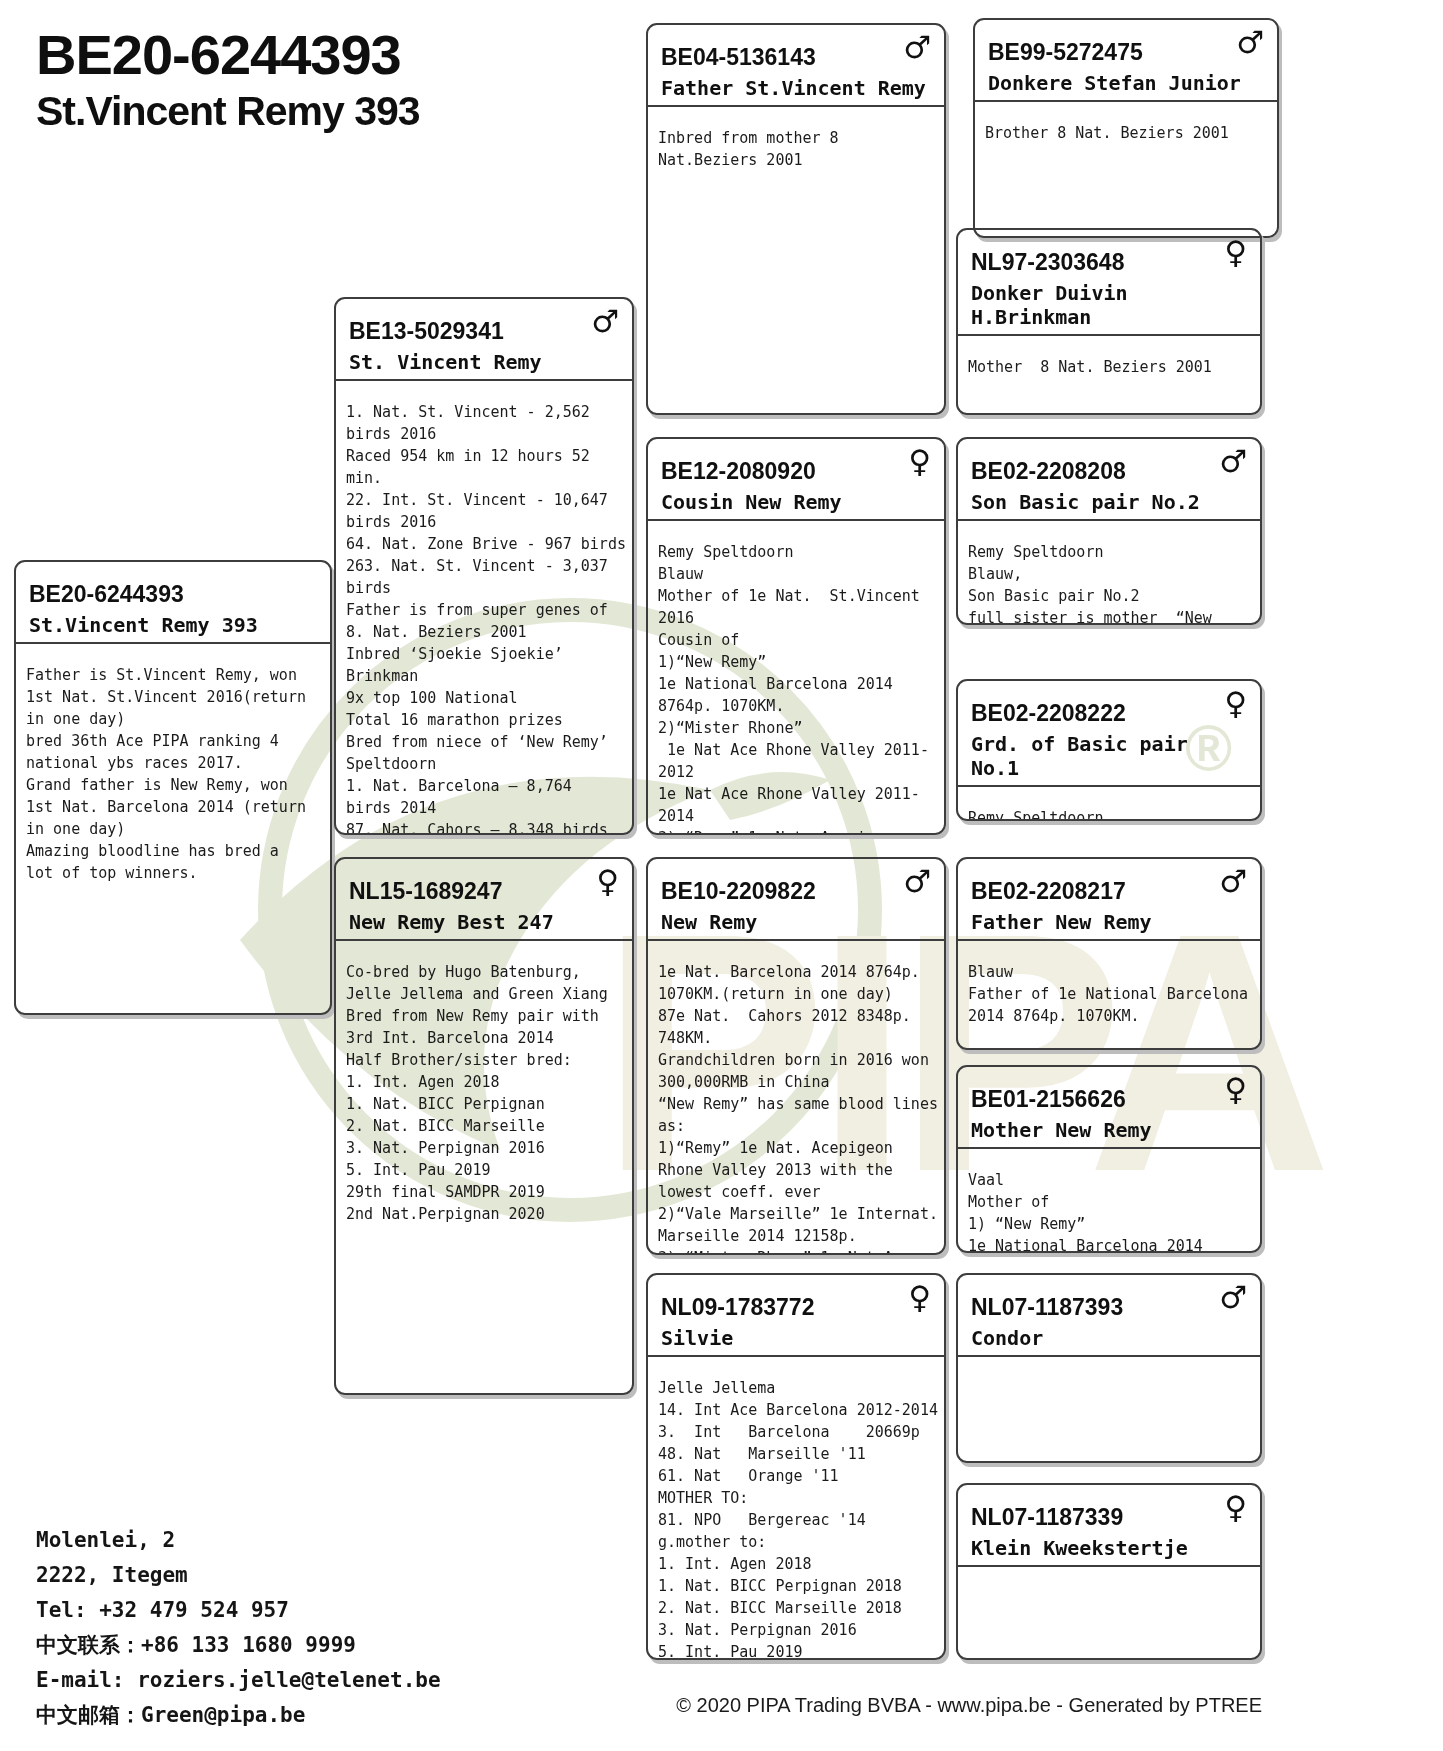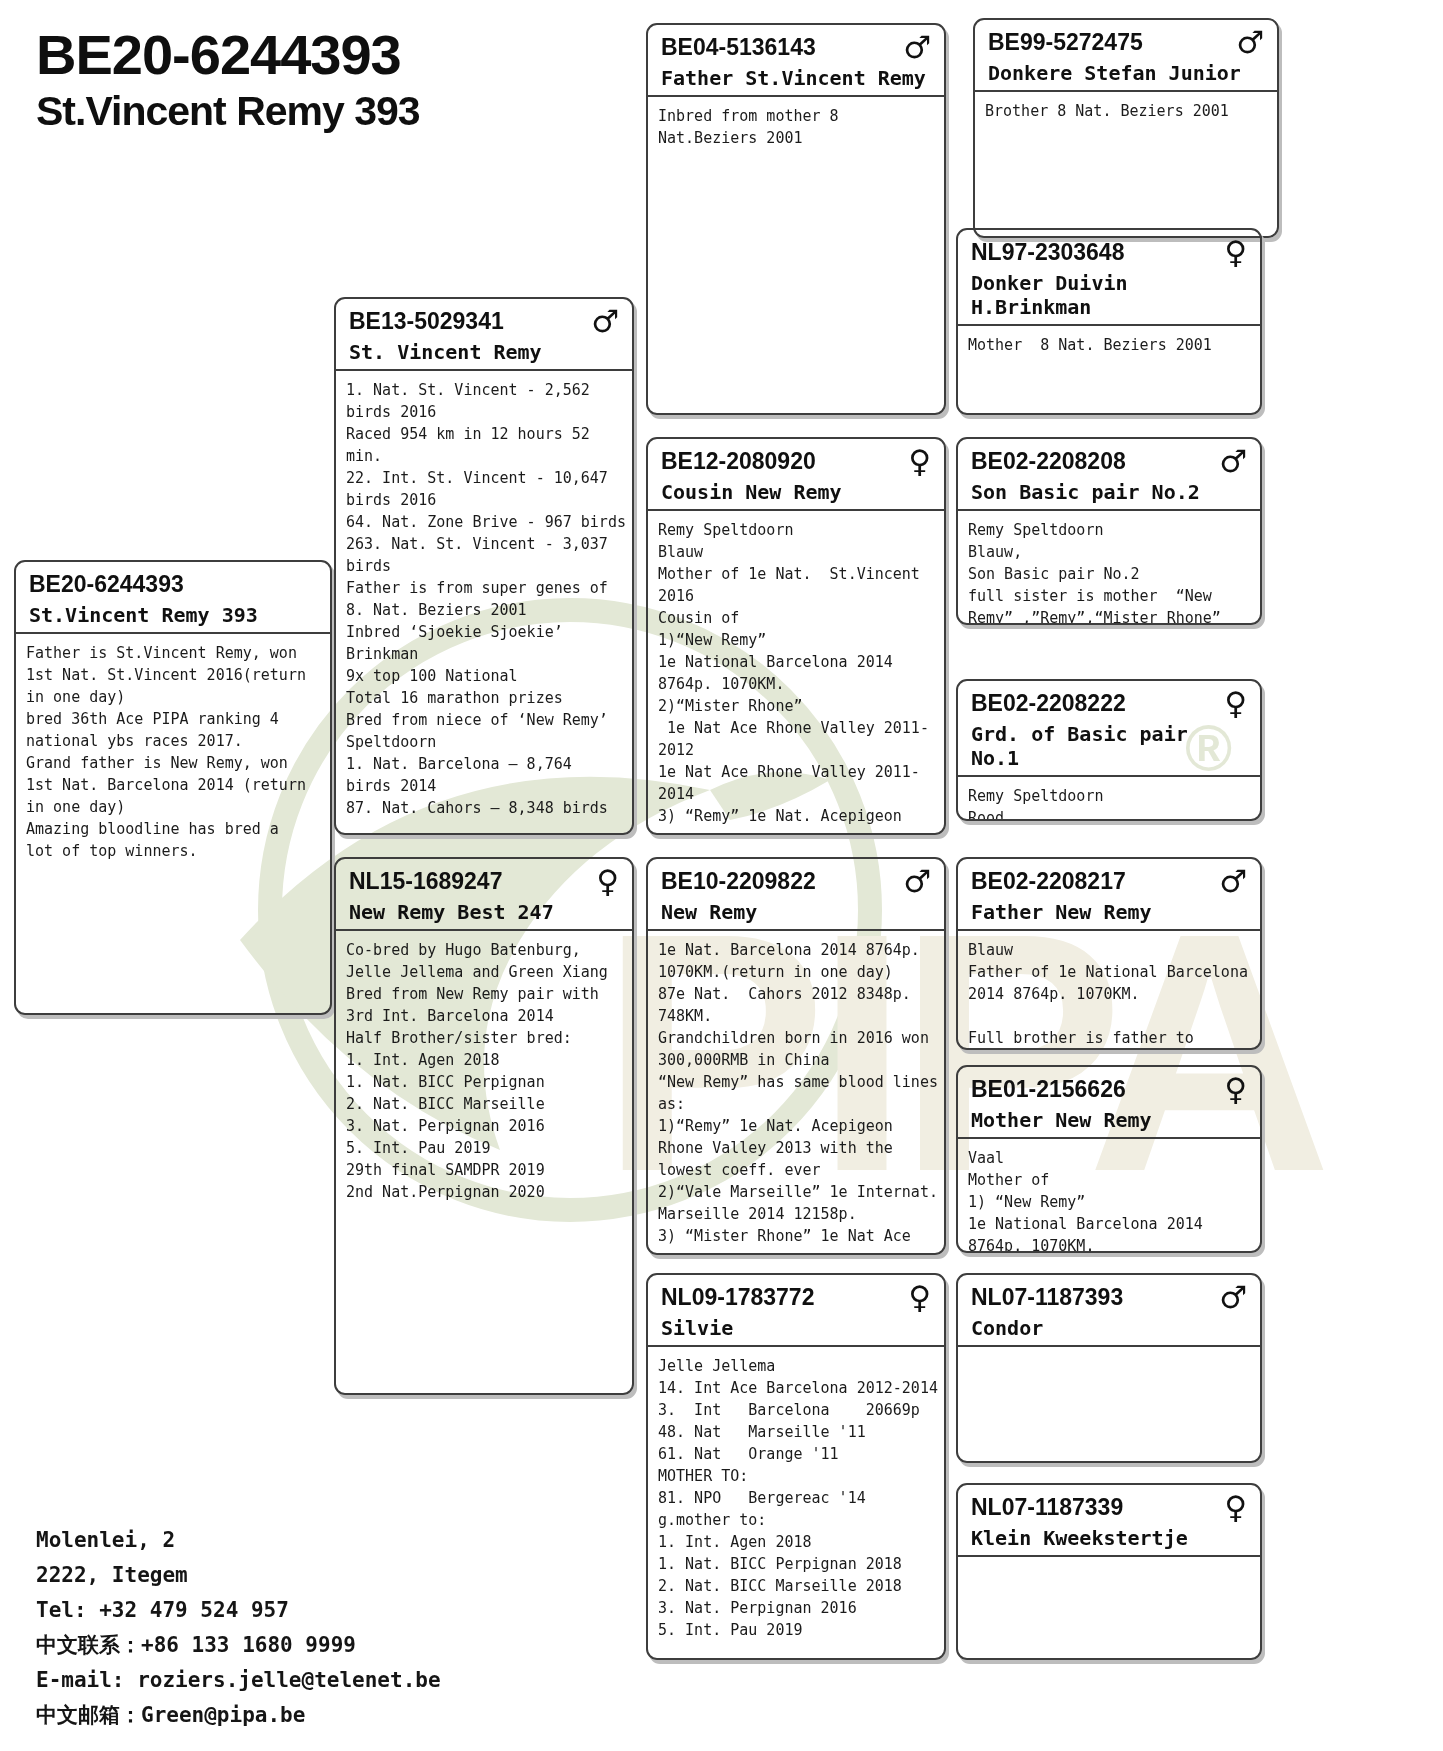--- a/index.html
+++ b/index.html
@@ -19,26 +19,26 @@
     position:absolute; left:36px; top:88px; font-size:41px; font-weight:bold;
     letter-spacing:-1px; color:#0f0f0f;
   }
   
   .pbox {
     position:absolute; z-index:1; box-sizing:border-box;
     border:2.5px solid #3d3d3d; border-radius:11px;
     box-shadow:3px 4px 0 #bdbdbd; background:transparent; overflow:hidden;
   }
   .pbox-h { position:relative; padding:9px 13px 5px 13px; border-bottom:2.5px solid #3d3d3d; }
-  .ring  { font-size:23px; font-weight:bold; font-family:"Liberation Sans",sans-serif; color:#101010; }
+  .ring  { font-size:23px; font-weight:bold; font-family:"Liberation Sans",sans-serif; color:#101010;margin-top:10px; }
   .pname { margin-top:5px; font-size:20px; font-weight:bold; font-family:"DejaVu Sans Mono",monospace; color:#101010; }
   .sex   { position:absolute; right:13px; top:7px; font-size:31px; font-weight:bold;
            font-family:"DejaVu Sans",sans-serif; color:#111; line-height:1; }
   .pbody {
-    margin:0; padding:8px 10px; font-family:"DejaVu Sans Mono",monospace;
+    margin:0; padding:20px 10px; font-family:"DejaVu Sans Mono",monospace;
     font-size:15px; line-height:22px; color:#1b1b1b; white-space:pre; overflow:hidden;
   }
   
   .owner {
     position:absolute; left:36px; top:1458px; font-size:27px; font-weight:bold; color:#0f0f0f;
   }
   .contact {
     position:absolute; left:36px; top:1502px; font-family:"DejaVu Sans Mono",monospace;
     font-size:21px; line-height:35px; color:#151515; white-space:pre;font-weight:bold;
   }
@@ -288,14 +288,15 @@
       <span class="sex">♀</span>
     </div>
   </div>
 
   <pre class="contact">Molenlei, 2
 2222, Itegem
 Tel: +32 479 524 957
 中文联系：+86 133 1680 9999
 E-mail: roziers.jelle@telenet.be
 中文邮箱：Green@pipa.be</pre>
+  <div class="copyright">© 2020 PIPA Trading BVBA - www.pipa.be - Generated by PTREE</div>
 
 </div>
 
 </body></html>

